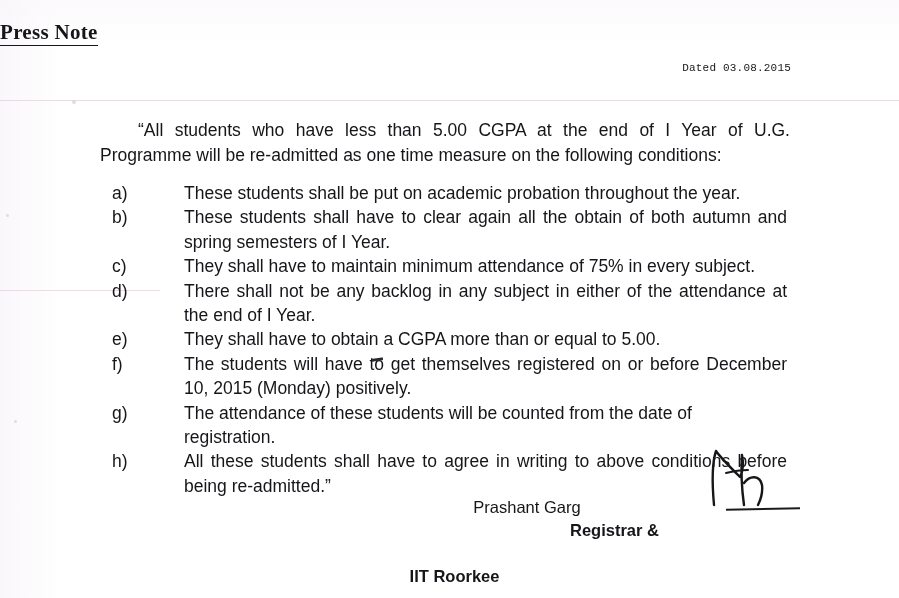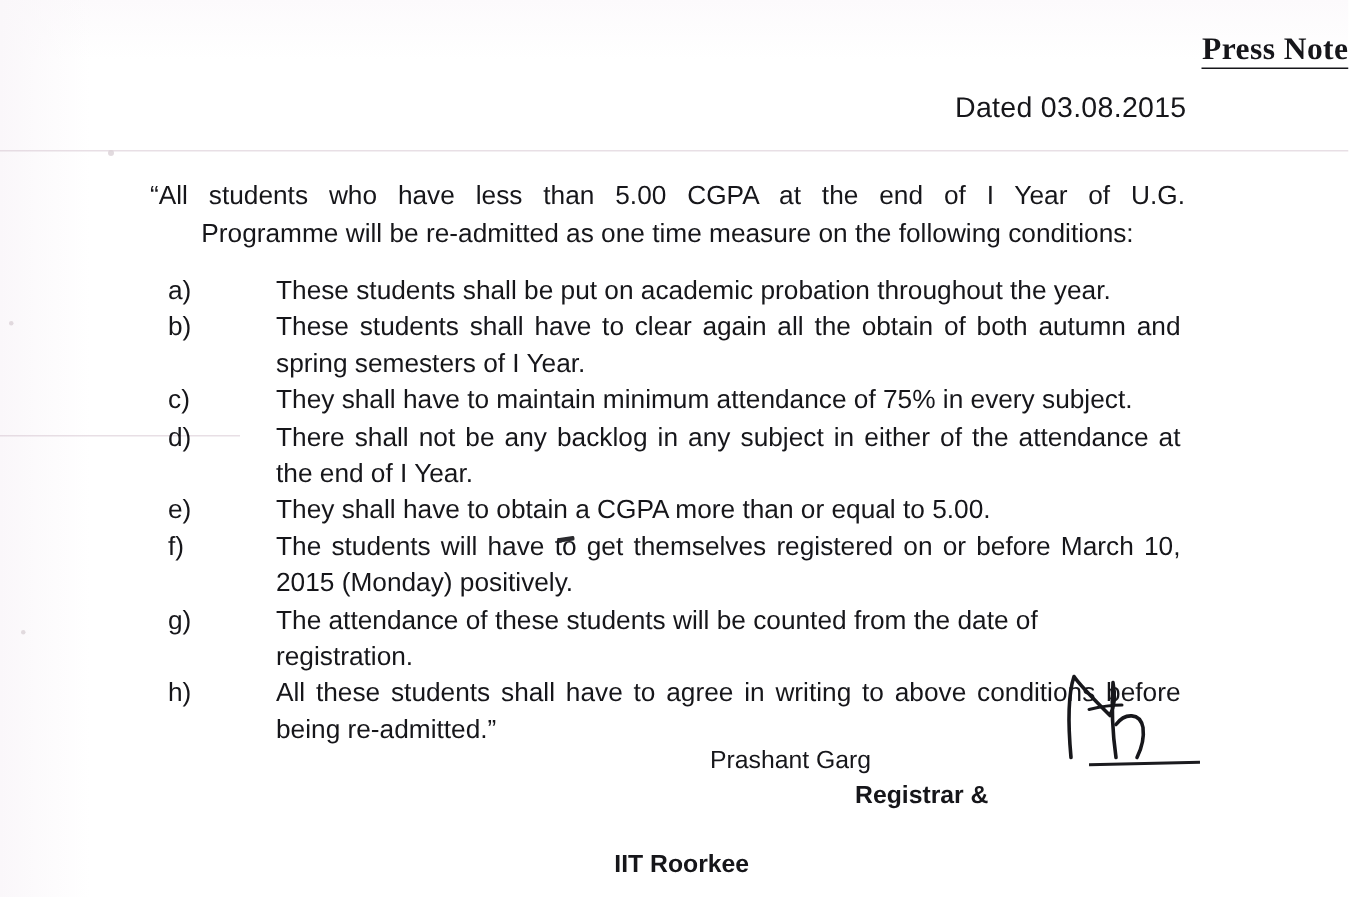--- a/index.html
+++ b/index.html
@@ -39,53 +39,55 @@
   .content {
     position: absolute;
     inset: 0;
   }
 
   .doc-title {
     position: absolute;
     top: 20px;
     left: 0;
     width: 899px;
-    text-align: right;
+    text-align: left;
     font-family: "Liberation Serif", serif;
     font-weight: bold;
     font-size: 21px;
     letter-spacing: .3px;
   }
   .doc-title span.u {
     border-bottom: 1.5px solid #16161a;
     padding-bottom: 1px;
   }
 
   .dated {
     position: absolute;
     top: 62px;
     right: 108px;
-    font-size: 19px;
+    font-size: 11px;
     letter-spacing: .2px;
+    font-family: Liberation Mono, monospace;
   }
 
   .lead {
     position: absolute;
     top: 118px;
     left: 100px;
     width: 690px;
     font-size: 17.5px;
     line-height: 25px;
   }
   .lead .justify {
     text-align: justify;
     text-align-last: justify;
+    margin-left: 38px;
   }
   .lead .second {
-    text-align: center;
+    text-align: left;
   }
 
   .conditions {
     position: absolute;
     top: 181px;
     left: 112px;
     width: 675px;
     font-size: 17.5px;
     line-height: 24.4px;
   }
@@ -204,21 +206,21 @@
       <div class="cond-text j">There shall not be any backlog in any subject in either of the attendance at the end of I Year.</div>
     </div>
 
     <div class="cond-item">
       <div class="cond-label">e)</div>
       <div class="cond-text">They shall have to obtain a CGPA more than or equal to 5.00.</div>
     </div>
 
     <div class="cond-item">
       <div class="cond-label">f)</div>
-      <div class="cond-text j">The students will have to get themselves registered on or before March 10, 2015 (Monday) positively.</div>
+      <div class="cond-text j">The students will have to get themselves registered on or before December 10, 2015 (Monday) positively.</div>
     </div>
 
     <div class="cond-item">
       <div class="cond-label">g)</div>
       <div class="cond-text">The attendance of these students will be counted from the date of registration.</div>
     </div>
 
     <div class="cond-item">
       <div class="cond-label">h)</div>
       <div class="cond-text j">All these students shall have to agree in writing to above conditions before being re-admitted.”</div>

